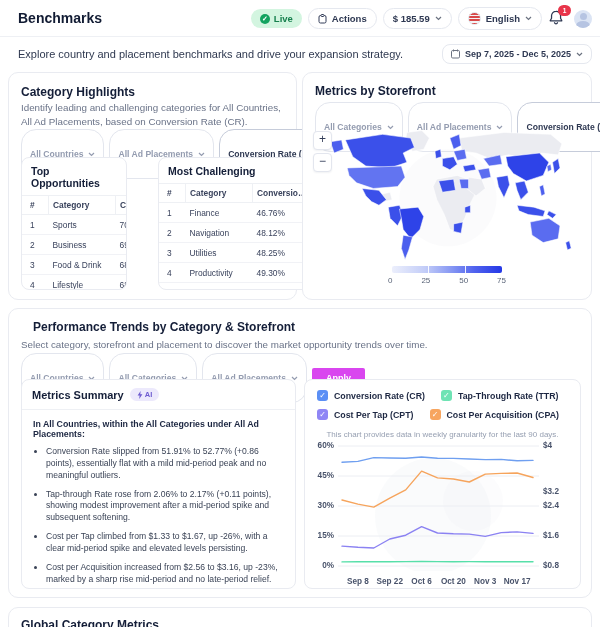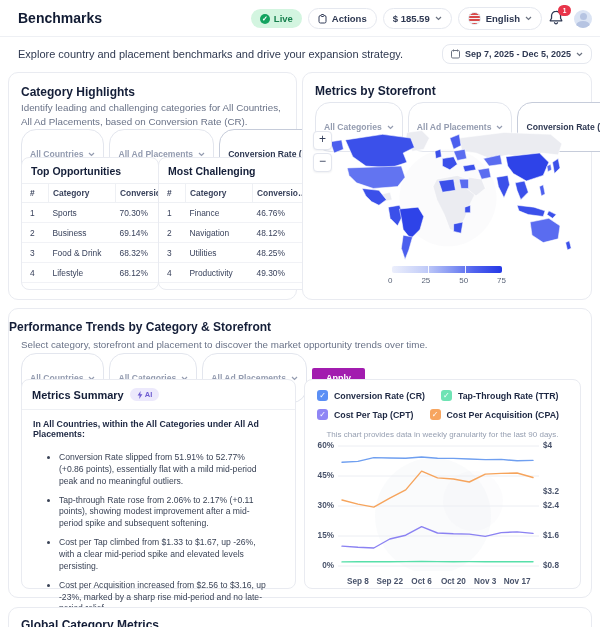--- a/index.html
+++ b/index.html
@@ -58,21 +58,21 @@
   #scale-bar .seg{position:absolute;top:0;width:1px;height:7px;background:#fff;opacity:.9;}
   #scale-labels{display:flex;justify-content:space-between;font-size:8px;color:#5a6478;margin-top:3px;}
   
   .sub-box{position:absolute;border:1px solid #e9ebf1;border-radius:8px;box-sizing:border-box;background:#fff;}
   #summary-head{display:flex;align-items:center;gap:6px;padding:8px 10px;border-bottom:1px solid #eef0f4;}
   #summary-head h3{margin:0;font-size:11px;font-weight:bold;color:#141e38;}
   .ai-badge{display:inline-flex;align-items:center;gap:2px;background:#ece9fc;color:#6d5bd0;border-radius:9px;
       padding:2px 7px;font-size:7.5px;font-weight:bold;}
   #summary-body{padding:9px 11px;}
   #summary-intro{font-size:8.8px;font-weight:bold;color:#1d2742;margin:0 0 7px;}
-  #summary-list{margin:13px;padding-left:13px;}
+  #summary-list{margin:0;padding-left:13px;}
   #summary-list li{font-size:8.6px;color:#3a4356;line-height:1.38;margin-bottom:7px;}
   
   #legend{display:flex;flex-wrap:wrap;column-gap:16px;row-gap:8px;padding:10px 12px 6px;}
   .legend-item{display:flex;align-items:center;gap:6px;cursor:pointer;}
   .legend-check{width:11px;height:11px;border-radius:3px;color:#fff;font-size:8px;line-height:11px;text-align:center;}
   .legend-label{font-size:8.8px;font-weight:bold;color:#1d2742;}
   #chart-note{text-align:center;font-size:8px;color:#97a0b2;margin:4px 0 2px;}
   #plot-wrap{position:relative;height:152px;margin:2px 5px 0;}
   #plot-svg-holder{position:absolute;left:28px;top:0;width:201px;height:130px;}
   .ytick{position:absolute;font-size:8.2px;color:#49536b;font-weight:bold;}
@@ -150,21 +150,21 @@
           <path d="M1 1l2.5 2.5L6 1" stroke="#949cb0" fill="none" stroke-width="1.2"></path>
         </svg>
       </span>
     <span class="pill strong">
         <span>Conversion Rate (CR)</span>
         <svg class="chev" viewBox="0 0 7 5">
           <path d="M1 1l2.5 2.5L6 1" stroke="#2e3852" fill="none" stroke-width="1.2"></path>
         </svg>
       </span>
   </div>
-  <div class="mini-box" style="position:absolute;left:12px;top:84px;width:138px;height:133px;">
+  <div class="mini-box" style="position:absolute;left:12px;top:84px;width:106px;height:133px;">
     <h4>Top Opportunities</h4>
     <table class="mini-table">
         <thead>
           <tr>
             <th class="c0">#</th>
             <th class="c1">Category</th>
             <th class="c2">Conversio…</th>
           </tr>
         </thead>
         <tbody>
@@ -316,42 +316,42 @@
     <div id="scale-labels">
         <span>0</span>
         <span>25</span>
         <span>50</span>
         <span>75</span>
       </div>
   </div>
 </div>
 
 <div class="panel" style="left:8px;top:308px;width:584px;height:290px;">
-  <div class="panel-title" style="position:absolute;left:0;top:11px;">Performance Trends by Category &amp; Storefront</div>
+  <div class="panel-title" style="position:absolute;left:24px;top:11px;">Performance Trends by Category &amp; Storefront</div>
   <div class="panel-desc" style="position:absolute;left:12px;top:29px;width:540px;">Select category, storefront and placement to discover the market opportunity trends over time.</div>
   <div style="position:absolute;left:12px;top:44px;display:flex;gap:5px;align-items:center;">
     <span class="pill">
         <span>All Countries</span>
         <svg class="chev" viewBox="0 0 7 5">
           <path d="M1 1l2.5 2.5L6 1" stroke="#949cb0" fill="none" stroke-width="1.2"></path>
         </svg>
       </span>
     <span class="pill">
         <span>All Categories</span>
         <svg class="chev" viewBox="0 0 7 5">
           <path d="M1 1l2.5 2.5L6 1" stroke="#949cb0" fill="none" stroke-width="1.2"></path>
         </svg>
       </span>
     <span class="pill">
         <span>All Ad Placements</span>
         <svg class="chev" viewBox="0 0 7 5">
           <path d="M1 1l2.5 2.5L6 1" stroke="#949cb0" fill="none" stroke-width="1.2"></path>
         </svg>
       </span>
-    <button style="background:#a21caf;color:#fff;border:none;border-radius:2px;padding:5px 14px;font-size:9px;font-weight:bold;cursor:pointer;font-family:inherit;">Apply</button>
+    <button style="background:#d946ef;color:#fff;border:none;border-radius:2px;padding:5px 14px;font-size:9px;font-weight:bold;cursor:pointer;font-family:inherit;">Apply</button>
   </div>
 
   <div class="sub-box" style="left:12px;top:70px;width:275px;height:210px;">
     <div id="summary-head">
       <h3>Metrics Summary</h3>
       <span class="ai-badge">
           <svg width="6" height="8" viewBox="0 0 6 8">
             <path d="M3.6 0 L0.6 4.4 L2.6 4.4 L2.2 8 L5.4 3.2 L3.3 3.2 Z" fill="#6d5bd0"></path>
           </svg>
           <span>AI</span>

